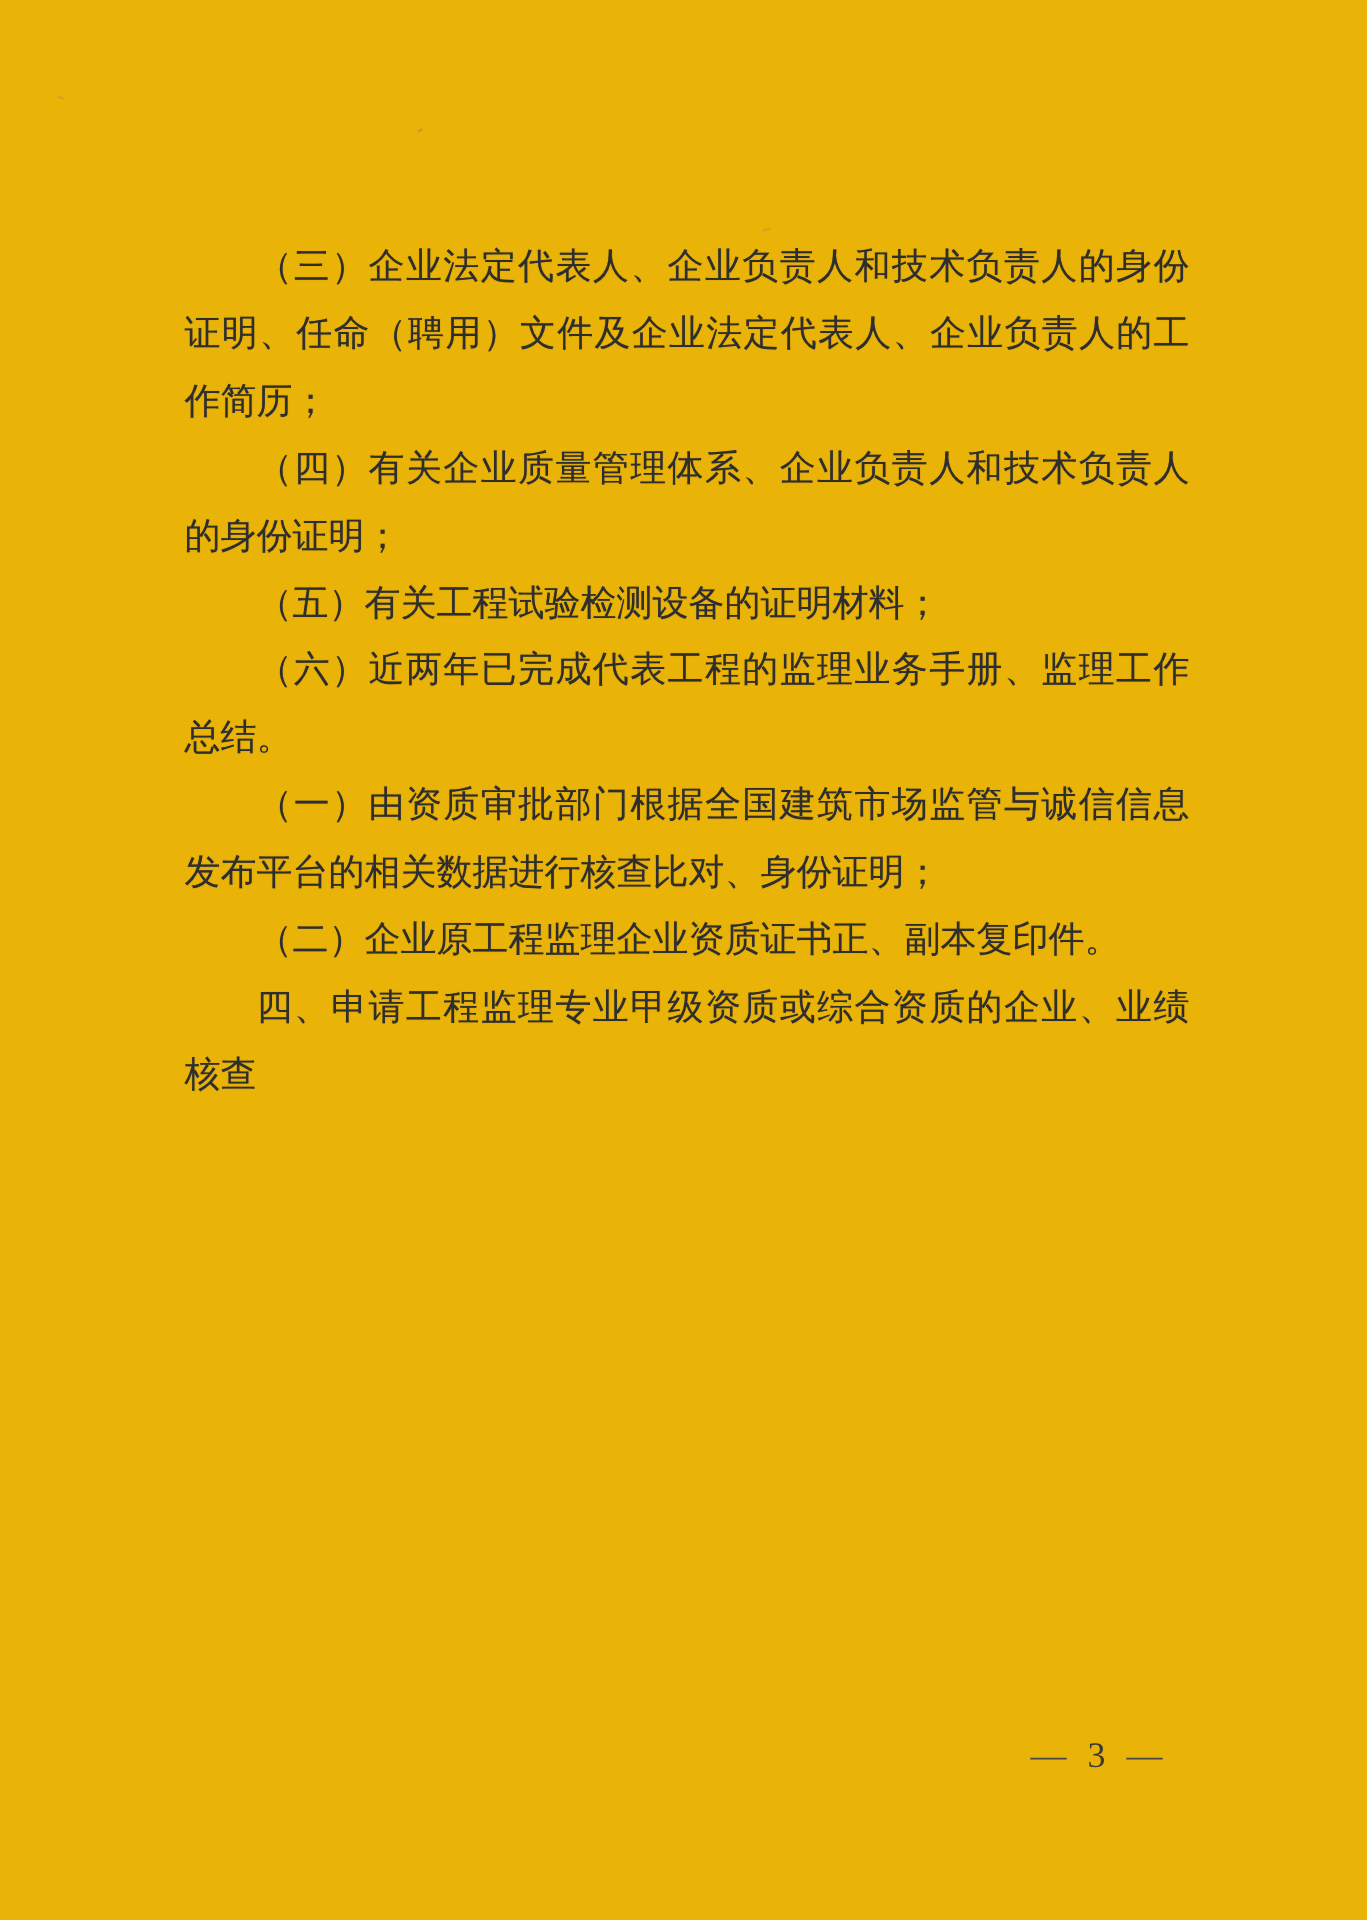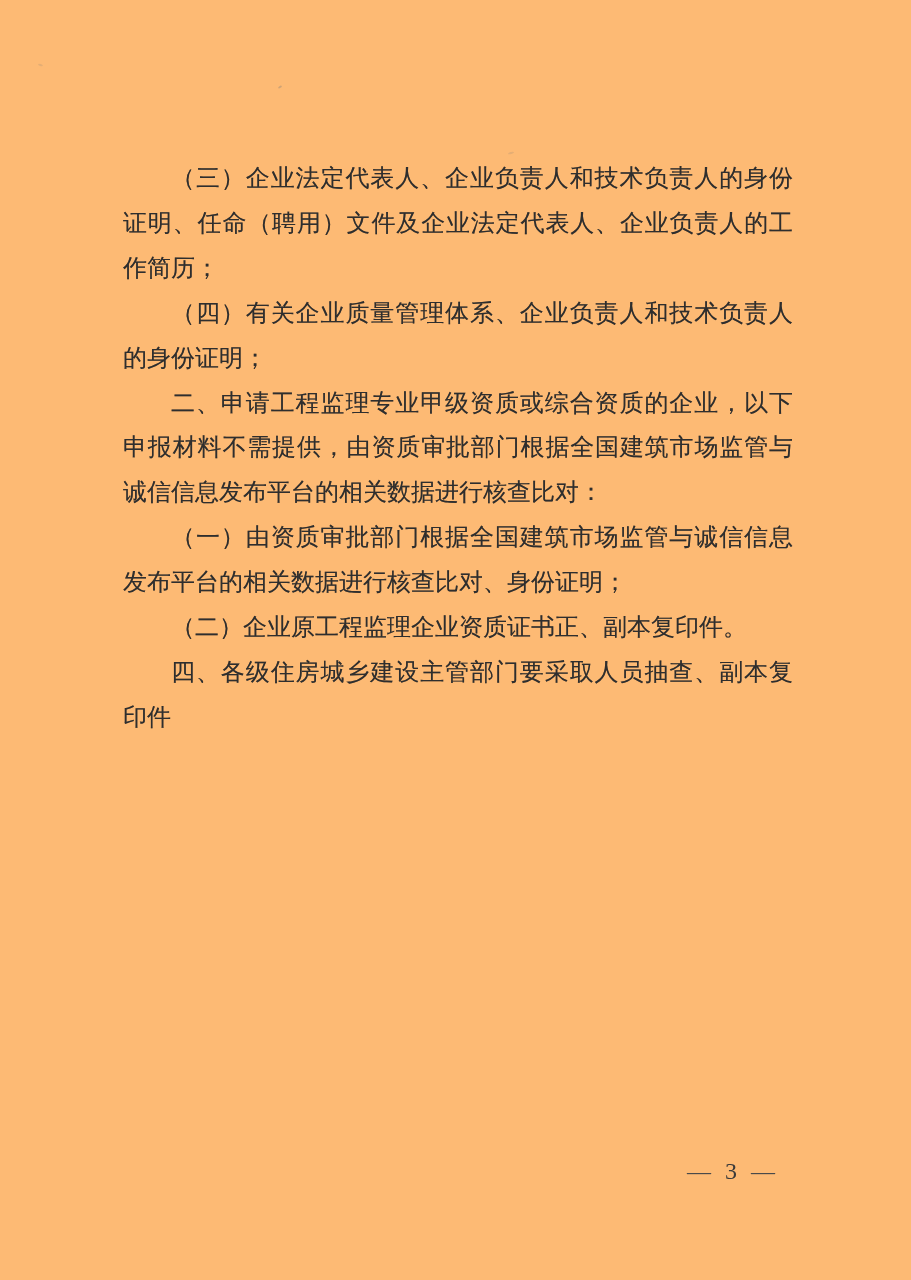--- a/index.html
+++ b/index.html
@@ -5,21 +5,21 @@
   html, body {
     margin: 0;
     padding: 0;
     background: #e8e8e8;
   }
   .page {
     position: relative;
     width: 911px;
     height: 1280px;
     margin: 0 auto;
-    background: #fdba74;
+    background: #eab308;
     overflow: hidden;
     font-family: "Liberation Serif", "DejaVu Serif", serif;
   }
   .content {
     position: absolute;
     left: 123px;
     top: 156px;
     width: 670px;
     font-size: 24px;
     line-height: 44.9px;
@@ -61,23 +61,24 @@
 
 <div class="page">
 
   <div class="speck speck-1"></div>
   <div class="speck speck-2"></div>
   <div class="speck speck-3"></div>
 
   <div class="content">
     <p>（三）企业法定代表人、企业负责人和技术负责人的身份证明、任命（聘用）文件及企业法定代表人、企业负责人的工作简历；</p>
     <p>（四）有关企业质量管理体系、企业负责人和技术负责人的身份证明；</p>
-    <p>二、申请工程监理专业甲级资质或综合资质的企业，以下申报材料不需提供，由资质审批部门根据全国建筑市场监管与诚信信息发布平台的相关数据进行核查比对：</p>
+    <p>（五）有关工程试验检测设备的证明材料；</p>
+    <p>（六）近两年已完成代表工程的监理业务手册、监理工作总结。</p>
     <p>（一）由资质审批部门根据全国建筑市场监管与诚信信息发布平台的相关数据进行核查比对、身份证明；</p>
     <p>（二）企业原工程监理企业资质证书正、副本复印件。</p>
-    <p>四、各级住房城乡建设主管部门要采取人员抽查、副本复印件</p>
+    <p>四、申请工程监理专业甲级资质或综合资质的企业、业绩核查</p>
   </div>
 
   <div class="page-footer">
     <span class="dash">—</span><span>3</span><span class="dash">—</span>
   </div>
 
 </div>
 
 </body></html>

